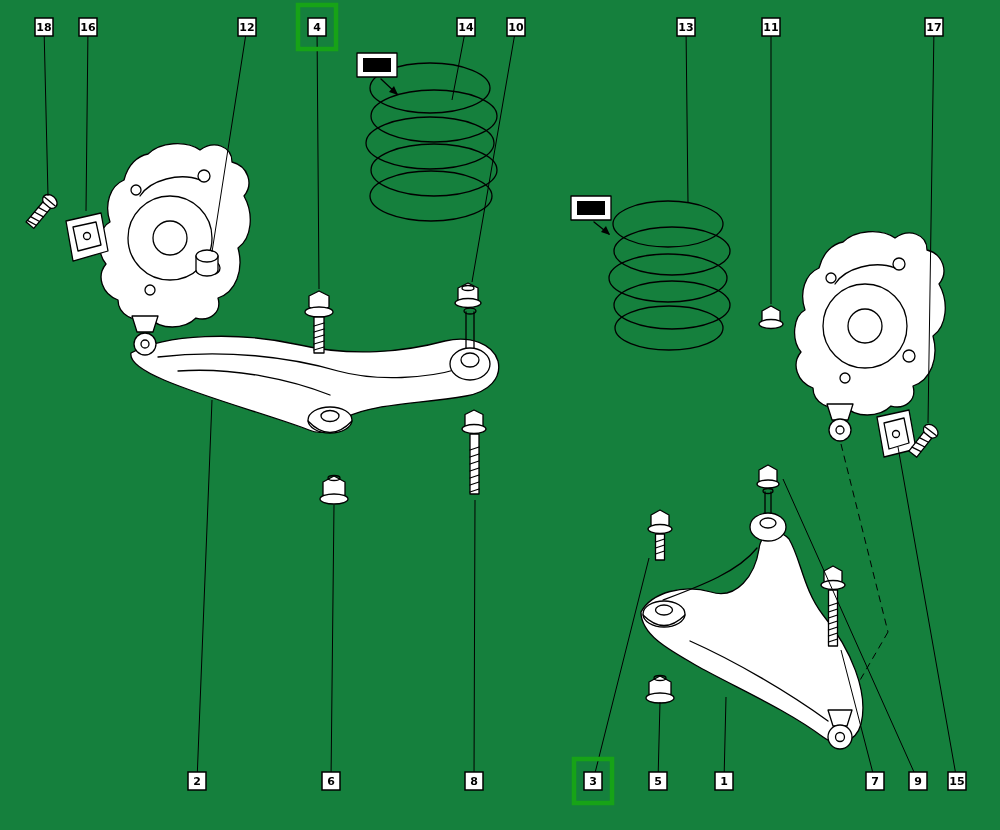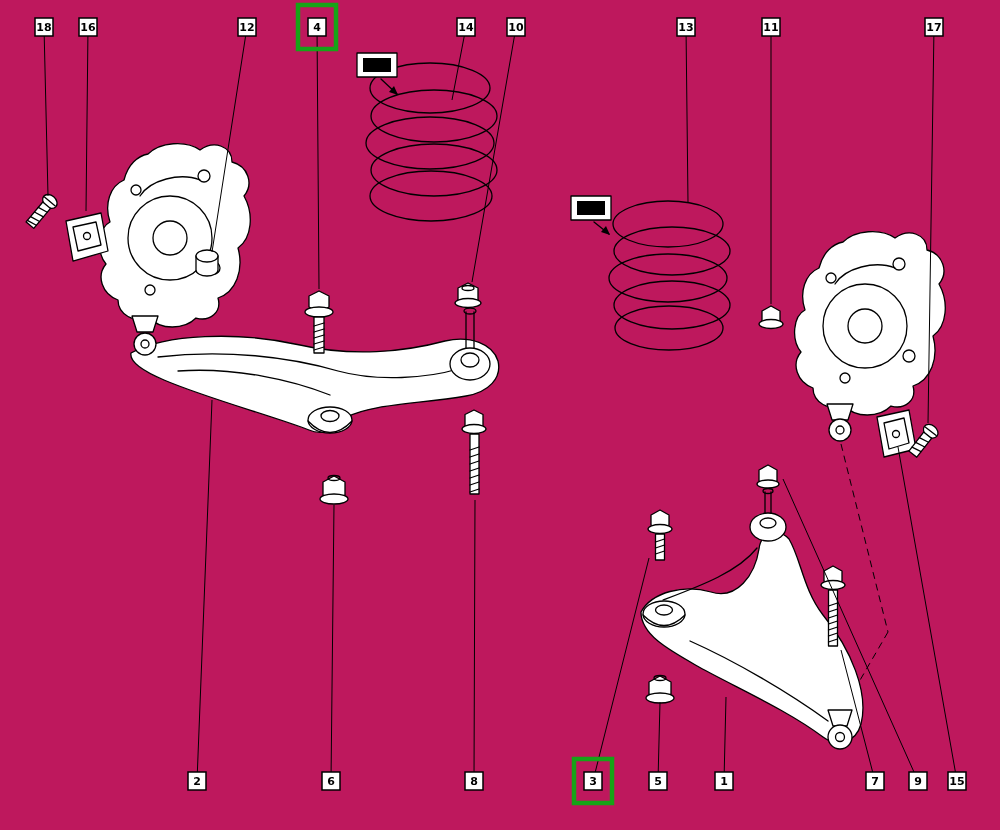--- a/index.html
+++ b/index.html
@@ -1,16 +1,16 @@
 <!DOCTYPE html>
 <html><head>
 <meta charset="utf-8">
 <style>
   html,body{margin:0;padding:0;background:#fff;}
-  .stage{position:relative;width:1000px;height:830px;background:#be185d;overflow:hidden;}
+  .stage{position:relative;width:1000px;height:830px;background:#15803d;overflow:hidden;}
   svg{display:block;}
   .art{fill:none;stroke:#000;stroke-width:1.3;stroke-linejoin:round;stroke-linecap:round;}
   .artw{fill:#fff;stroke:#000;stroke-width:1.3;stroke-linejoin:round;}
   .dash{fill:none;stroke:#000;stroke-width:1;stroke-dasharray:7 5;}
   .leader{stroke:#000;stroke-width:1;}
   .cbox{fill:#fff;stroke:#000;stroke-width:1.5;}
   .clabel{font:bold 11px "DejaVu Sans",sans-serif;text-anchor:middle;fill:#000;}
   .hl{fill:none;stroke-width:4.5;}
 </style>
 </head>

